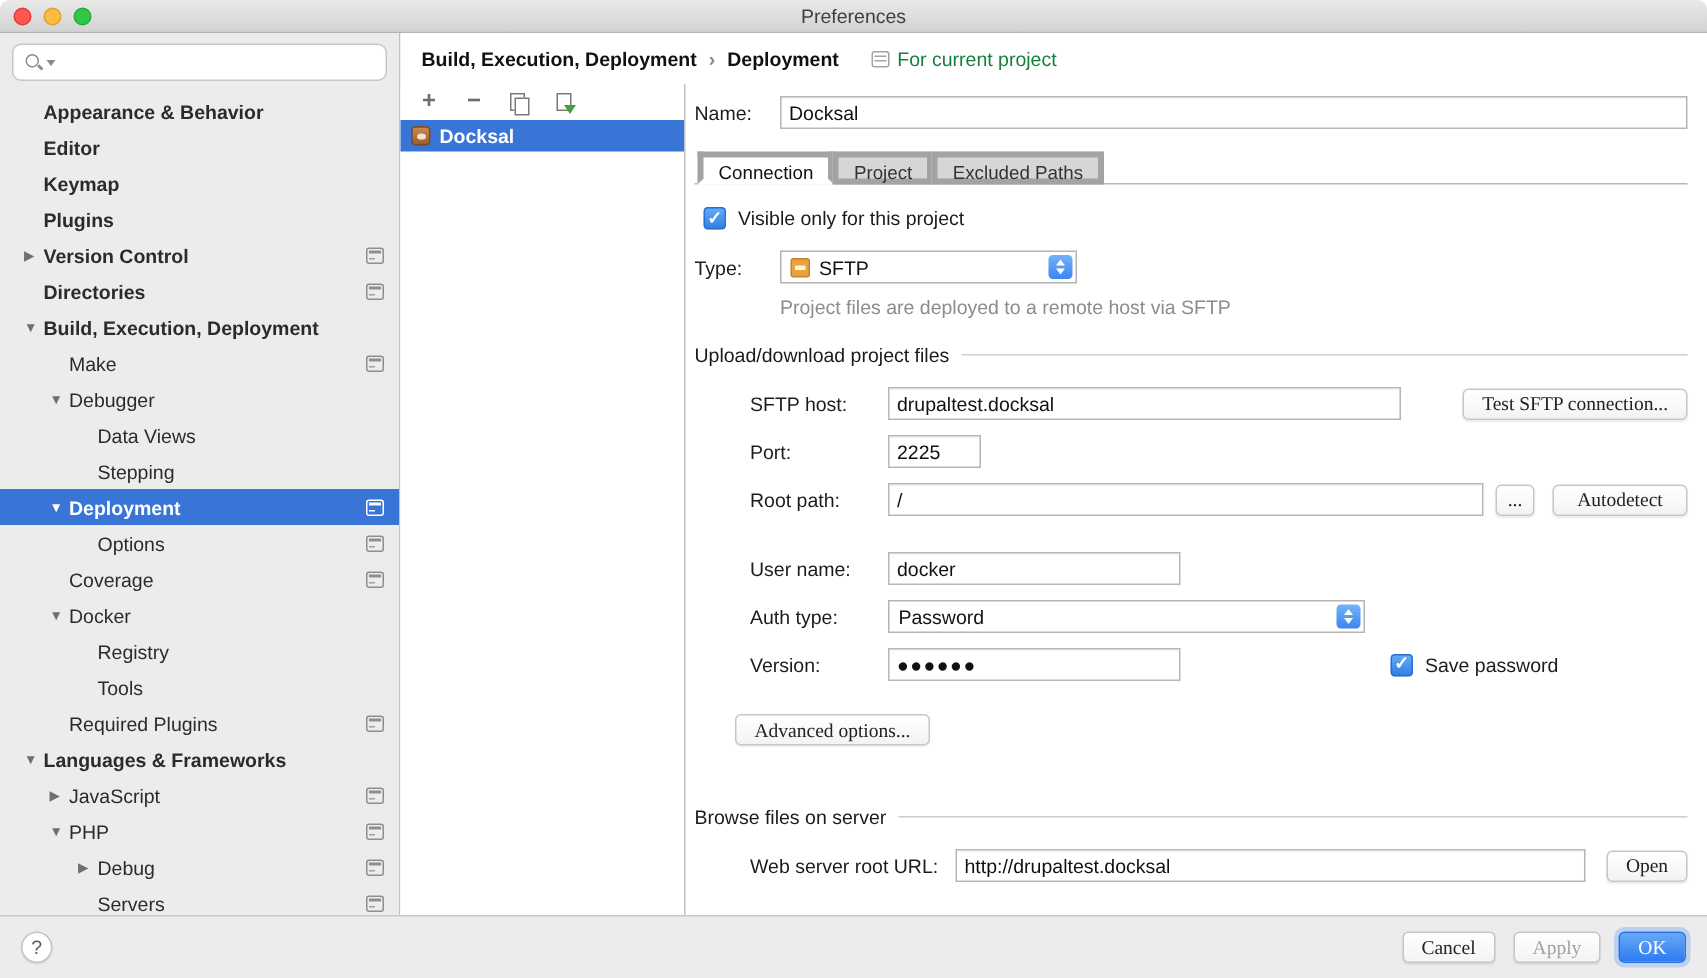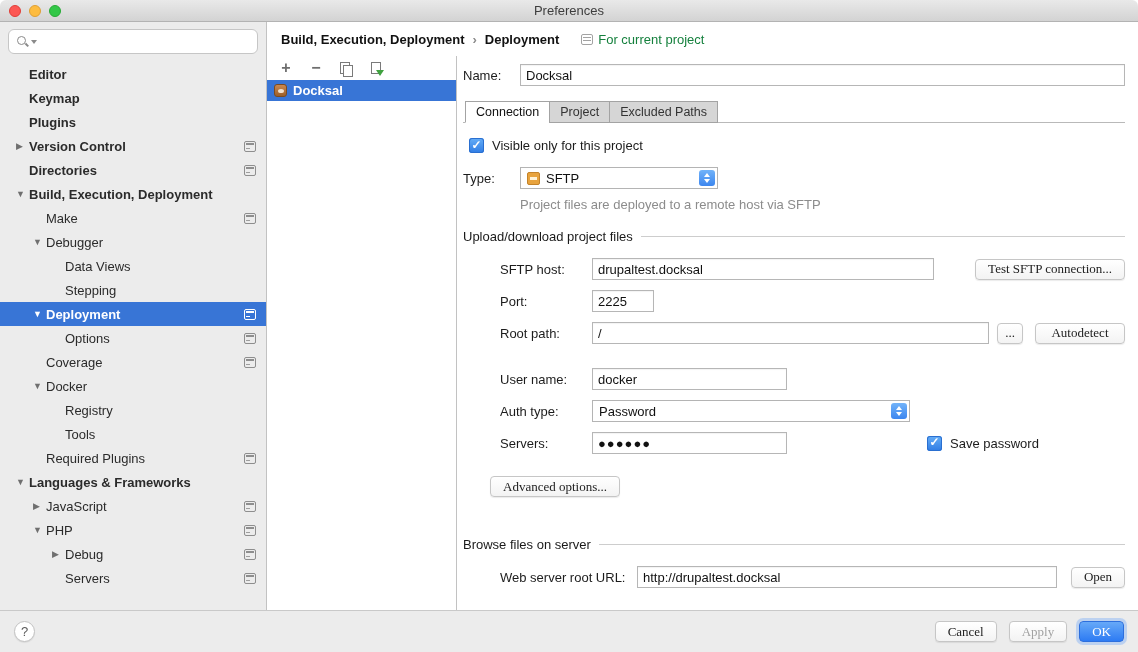--- a/index.html
+++ b/index.html
@@ -98,21 +98,21 @@
     box-shadow:inset 0 1px 1px rgba(0,0,0,0.05); outline:none;
   }
   .flex1 { flex:1; min-width:0; }
   .w350 { width:342px; }
   .w195 { width:195px; }
   .w62 { width:62px; }
 
   .tabs { margin-top:14px; display:flex; align-items:flex-end; border-bottom:1px solid #b9b9b9; padding-left:2px; height:23px; flex:none; }
   .tab {
     height:22px; line-height:21px; padding:0 10px; font-size:12.5px; color:#333;
-    background:#d6d6d6; border:1px solid #a3a3a3; margin-right:-1px; margin-bottom:-1px; cursor:default;
+    background:#d6d6d6; border:4px solid #a3a3a3; margin-right:-1px; margin-bottom:-1px; cursor:default;
   }
   .tab.active { background:#fff; border-bottom-color:#fff; color:#111; }
 
   .cbrow { display:flex; align-items:center; gap:8px; }
   .visible-row { margin-top:15px; margin-left:6px; }
   .cb { width:15px; height:15px; border-radius:3px; background:linear-gradient(#66aef7,#2f7ce4); box-shadow:inset 0 0 0 1px #2a6fd0; position:relative; flex:none; }
   .cb::after { content:"✓"; position:absolute; color:#fff; font-size:12px; font-weight:bold; left:2.5px; top:-0.5px; }
   .cblabel { color:#1c1c1c; }
 
   .type-row { margin-top:14px; }
@@ -185,20 +185,23 @@
 
     <div class="sidebar">
       <div class="searchbox">
         <span class="mag"></span>
         <span class="srch-caret"></span>
         <input class="search-input" style="">
       </div>
       <div class="tree">
 
         <div class="trow l0 na bold">
+          <span class="tlabel">Appearance &amp; Behavior</span>
+        </div>
+        <div class="trow l0 na bold">
           <span class="tlabel">Editor</span>
         </div>
         <div class="trow l0 na bold">
           <span class="tlabel">Keymap</span>
         </div>
         <div class="trow l0 na bold">
           <span class="tlabel">Plugins</span>
         </div>
         <div class="trow l0 bold">
           <span class="arrow col"></span>
@@ -379,21 +382,21 @@
             <div class="dropdown auth-dd">
               <span class="dd-val">Password</span>
               <span class="stepper">
                   <i class="up"></i>
                   <i class="dn"></i>
                 </span>
             </div>
           </div>
 
           <div class="frow grow">
-            <label class="flabel glabel">Servers:</label>
+            <label class="flabel glabel">Version:</label>
             <input class="tinput w195 pwd" value="●●●●●●" style="">
             <div class="cbrow save-pwd">
               <span class="cb"></span>
               <span class="cblabel">Save password</span>
             </div>
           </div>
 
           <div class="frow adv-row">
             <button class="btn">Advanced options...</button>
           </div>

